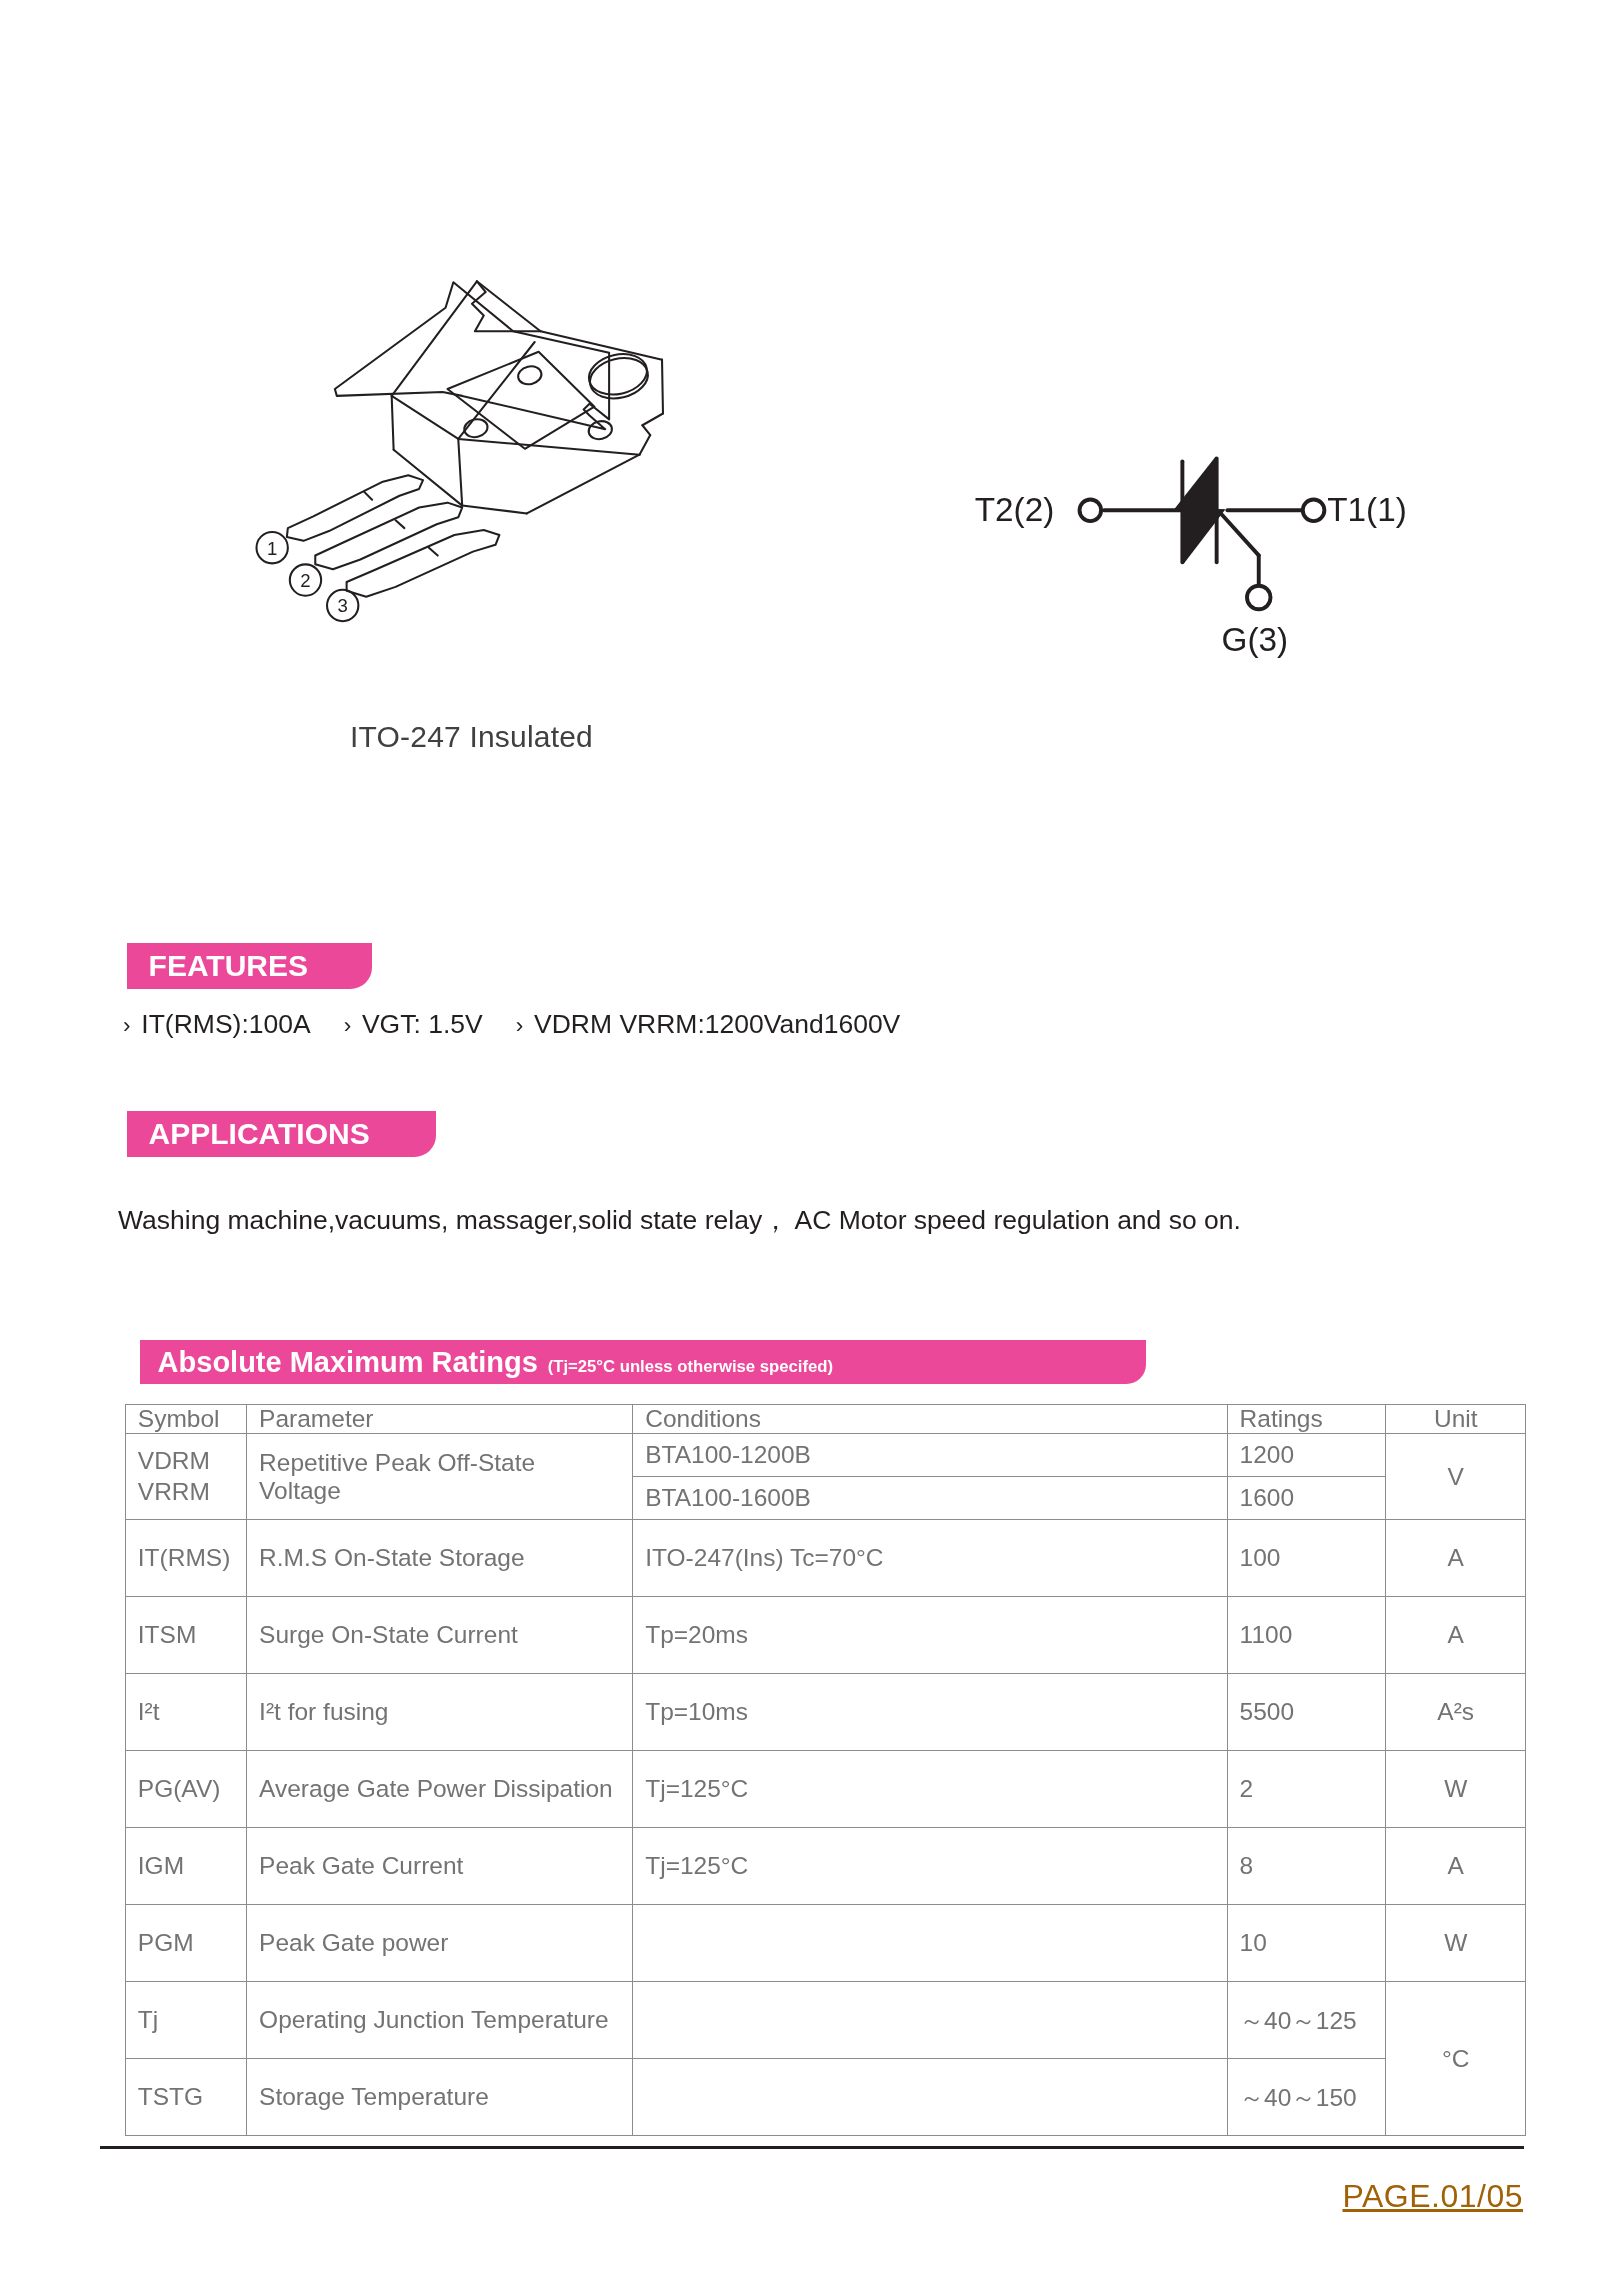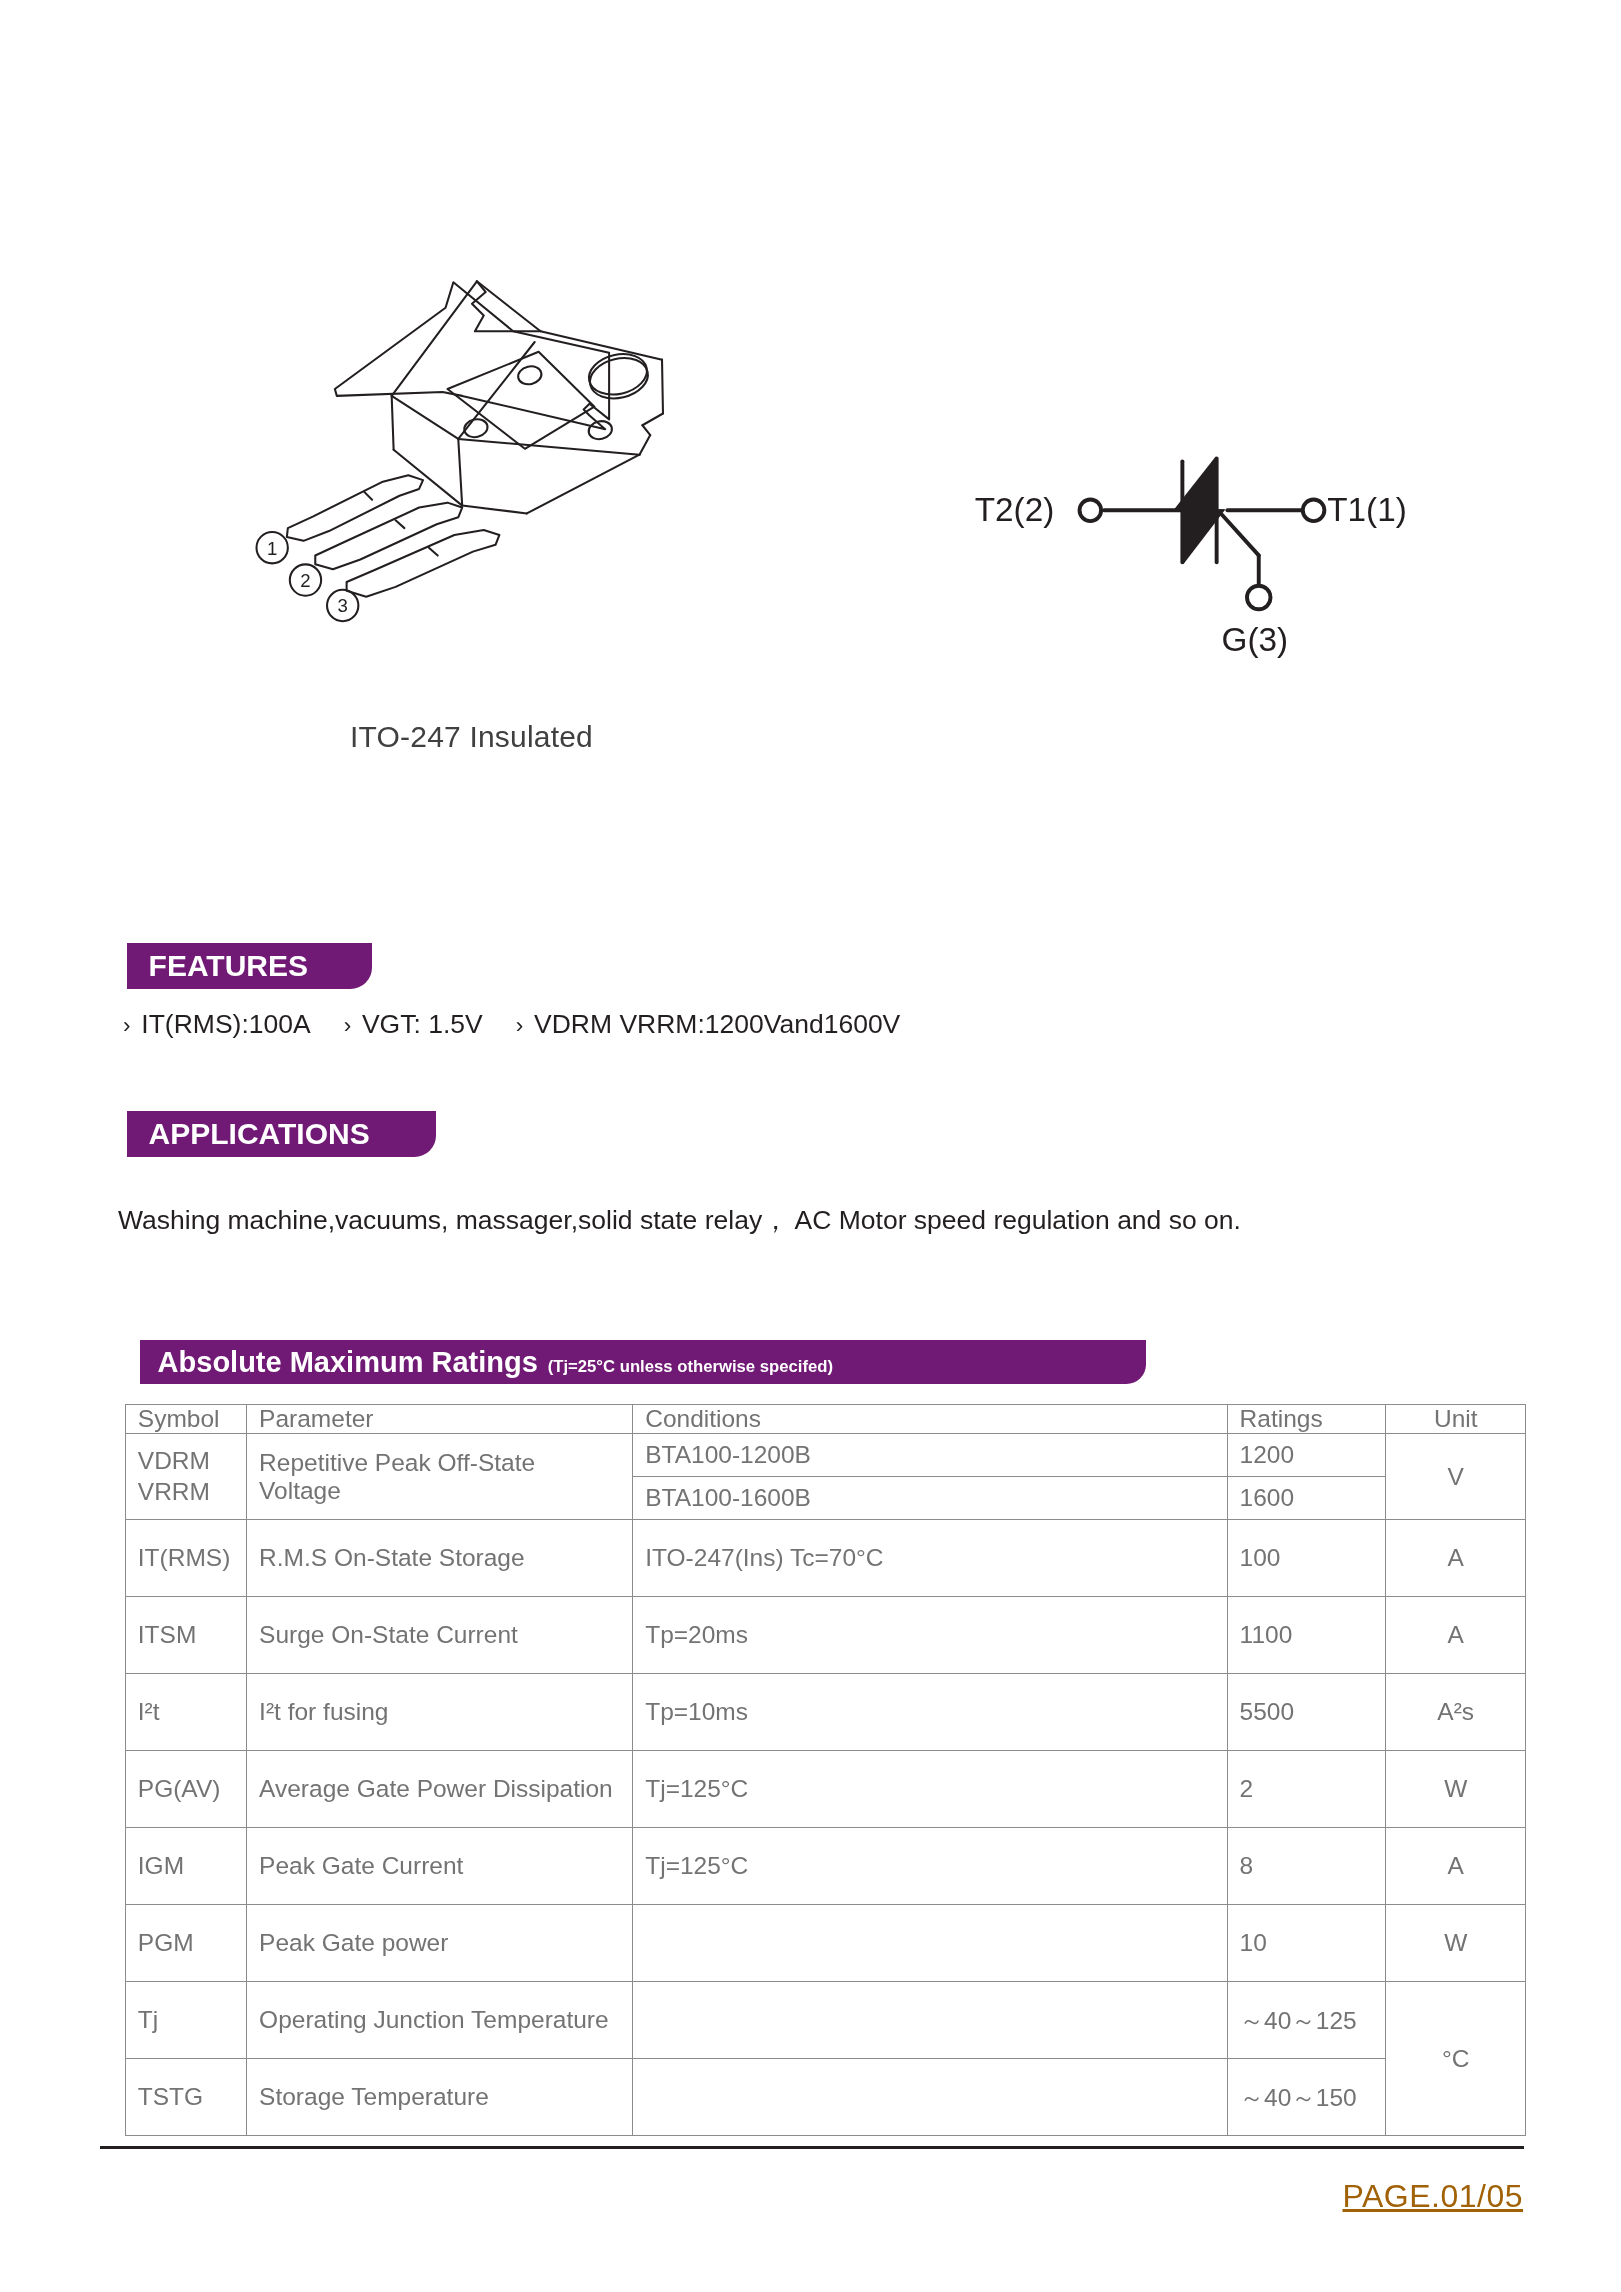--- a/index.html
+++ b/index.html
@@ -40,21 +40,21 @@
     font-size: 30px;
     letter-spacing: 0.2px;
     color: #404040;
     white-space: nowrap;
     margin-left: 38px;
   }
 
   
   .banner {
     position: absolute;
-    background: #701a75;
+    background: #ec4899;
     color: #ffffff;
     display: flex;
     align-items: center;
     border-top-right-radius: 0px;
     border-bottom-right-radius: 21.6px;
     padding-left: 21.6px;
   }
   .banner-text {
     font-weight: bold;
     line-height: 1;

